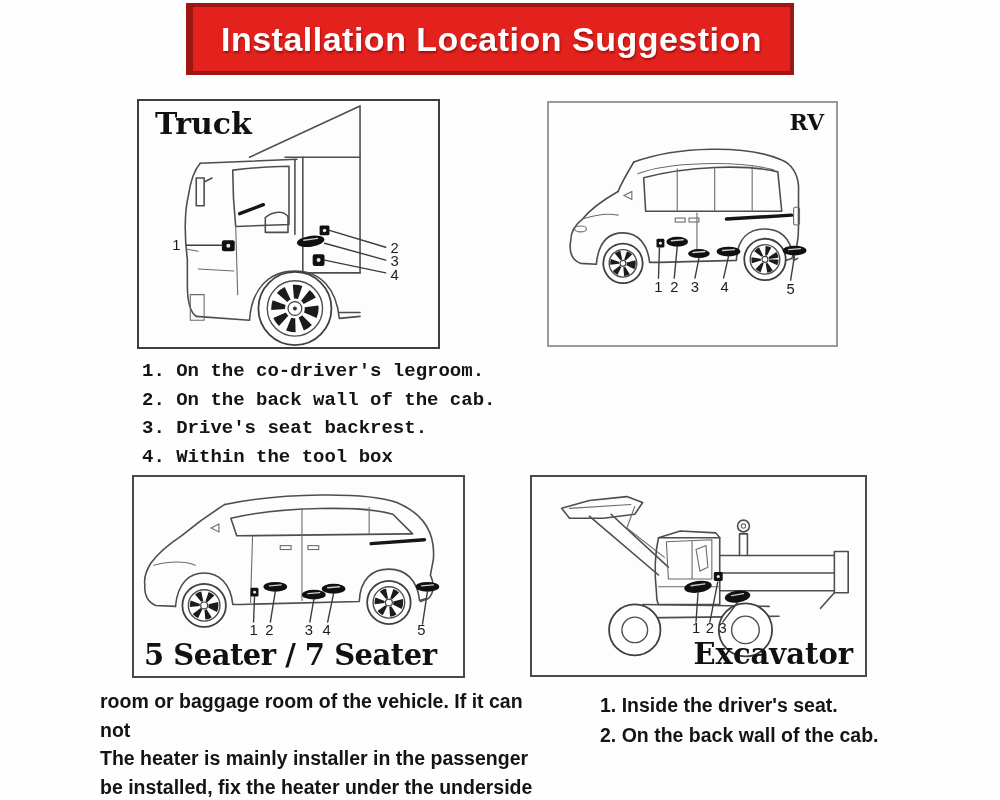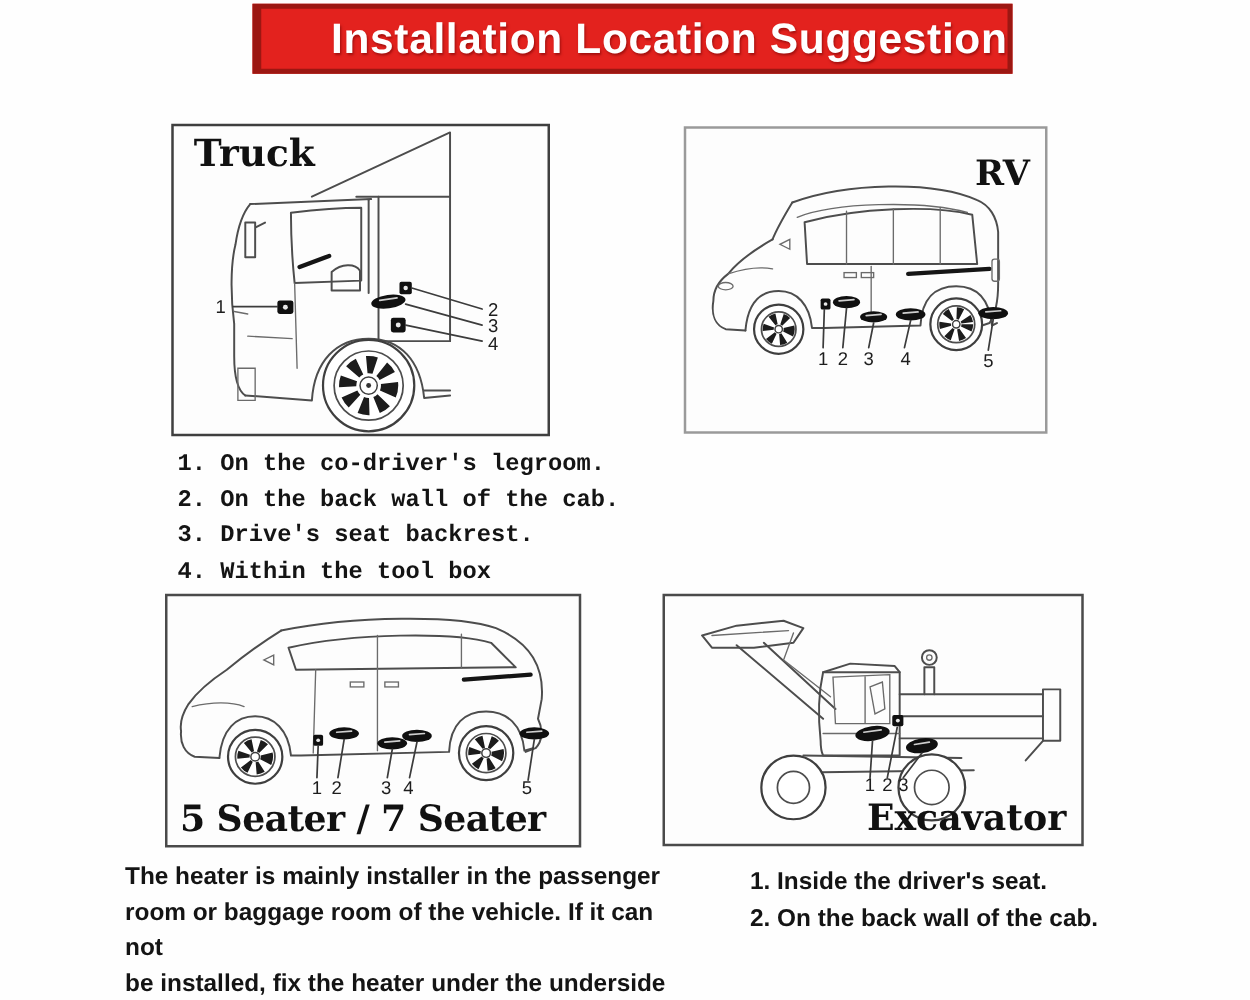--- a/index.html
+++ b/index.html
@@ -2,42 +2,42 @@
 <html><head>
 <meta charset="utf-8">
 <style>
   html,body{margin:0;padding:0;background:#ffffff;}
   .canvas{
     position:relative;width:1000px;height:800px;background:#fefefe;overflow:hidden;
     font-family:"Liberation Sans",sans-serif;color:#141414;
   }
   
   .banner{
-    position:absolute;left:202px;top:3px;width:608px;height:56px;
+    position:absolute;left:186px;top:3px;width:608px;height:72px;
     background:#e3221e;
     border:4px solid #9c1712;border-left-width:7px;box-sizing:border-box;
-    display:flex;align-items:center;justify-content:flex-end;
+    display:flex;align-items:center;justify-content:center;
   }
   .banner-text{
     color:#ffffff;font-size:34px;font-weight:700;letter-spacing:.5px;
     text-shadow:1px 2px 2px rgba(110,0,0,.55);white-space:nowrap;
   }
   
   .panel{position:absolute;box-sizing:border-box;background:#fdfdfd;}
   .panel svg{position:absolute;left:0;top:0;width:100%;height:100%;}
   .panel-truck{left:137px;top:99px;width:303px;height:250px;border:2px solid #3f3f3f;}
   .panel-rv{left:547px;top:101px;width:291px;height:246px;border:2px solid #9a9a9a;}
   .panel-seater{left:132px;top:475px;width:333px;height:203px;border:2px solid #4a4a4a;}
   .panel-excavator{left:530px;top:475px;width:337px;height:202px;border:2px solid #4a4a4a;}
   .vehicle-label{
     position:absolute;font-family:"DejaVu Serif",serif;font-weight:700;color:#111;
     white-space:nowrap;line-height:1;text-align:right;
   }
   .lbl-truck{left:16px;top:8px;font-size:30px;}
-  .lbl-rv{right:12px;top:8px;font-size:28px;margin-top:14px;}
+  .lbl-rv{right:12px;top:8px;font-size:22px;}
   .lbl-seater{left:10px;bottom:6px;font-size:29px;letter-spacing:-.5px;}
   .lbl-excavator{right:12px;bottom:6px;font-size:29px;}
   
   .loc-list{position:absolute;font-size:19px;font-weight:700;line-height:28.5px;}
   .list-truck{left:142px;top:357px;font-family:Liberation Mono, monospace;}
   .list-rv{left:500px;top:357px;}
   .list-excavator{left:590px;top:690px;line-height:30px;font-size:19.5px;margin-left:10px;}
   .note{position:absolute;left:100px;top:687px;width:445px;font-size:19.5px;font-weight:700;line-height:28.5px;}
   .list-line{white-space:pre-wrap;}
   
@@ -261,22 +261,22 @@
 
   <div class="loc-list list-truck">
     <div class="list-line">1. On the co-driver's legroom.</div>
     <div class="list-line">2. On the back wall of the cab.</div>
     <div class="list-line">3. Drive's seat backrest.</div>
     <div class="list-line">4. Within the tool box</div>
   </div>
 
 
   <div class="note">
+    <div class="list-line">room or baggage room of the vehicle. If it can not</div>
     <div class="list-line">The heater is mainly installer in the passenger</div>
-    <div class="list-line">room or baggage room of the vehicle. If it can not</div>
     <div class="list-line">be installed, fix the heater under the underside of</div>
 
   </div>
 
   <div class="loc-list list-excavator">
     <div class="list-line">1. Inside the driver's seat.</div>
     <div class="list-line">2. On the back wall of the cab.</div>
   </div>
 
 </div>

